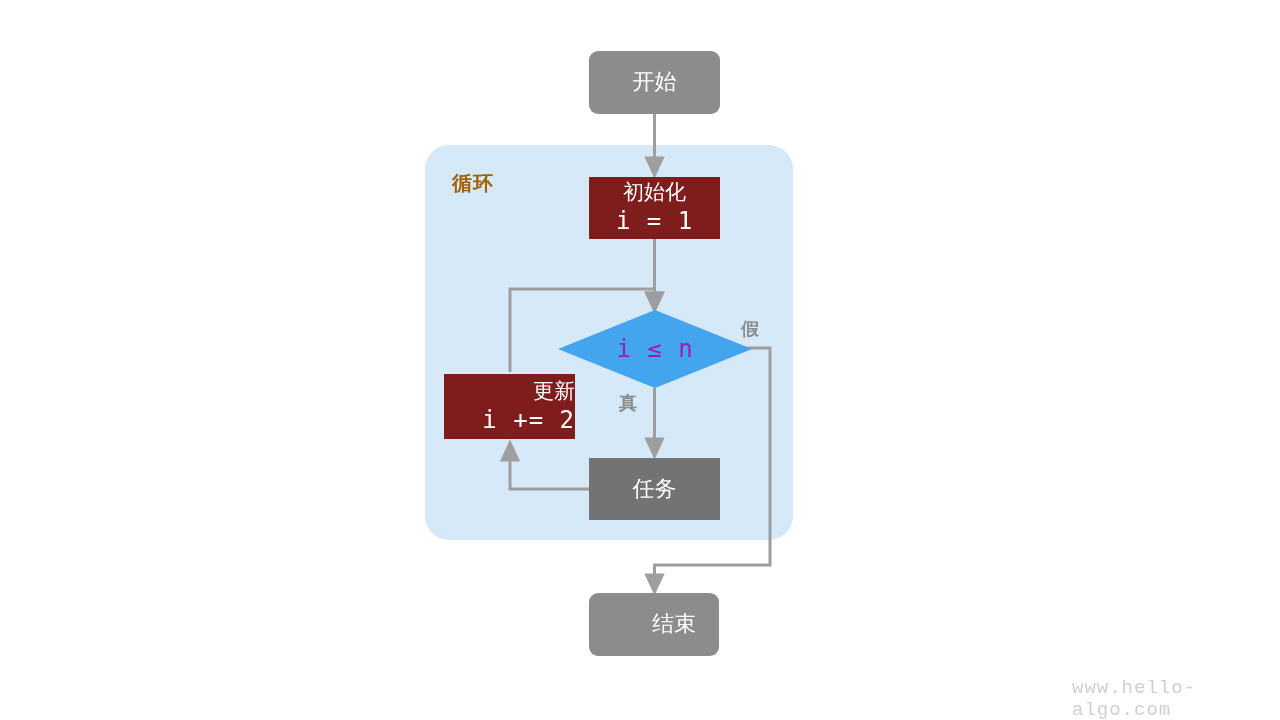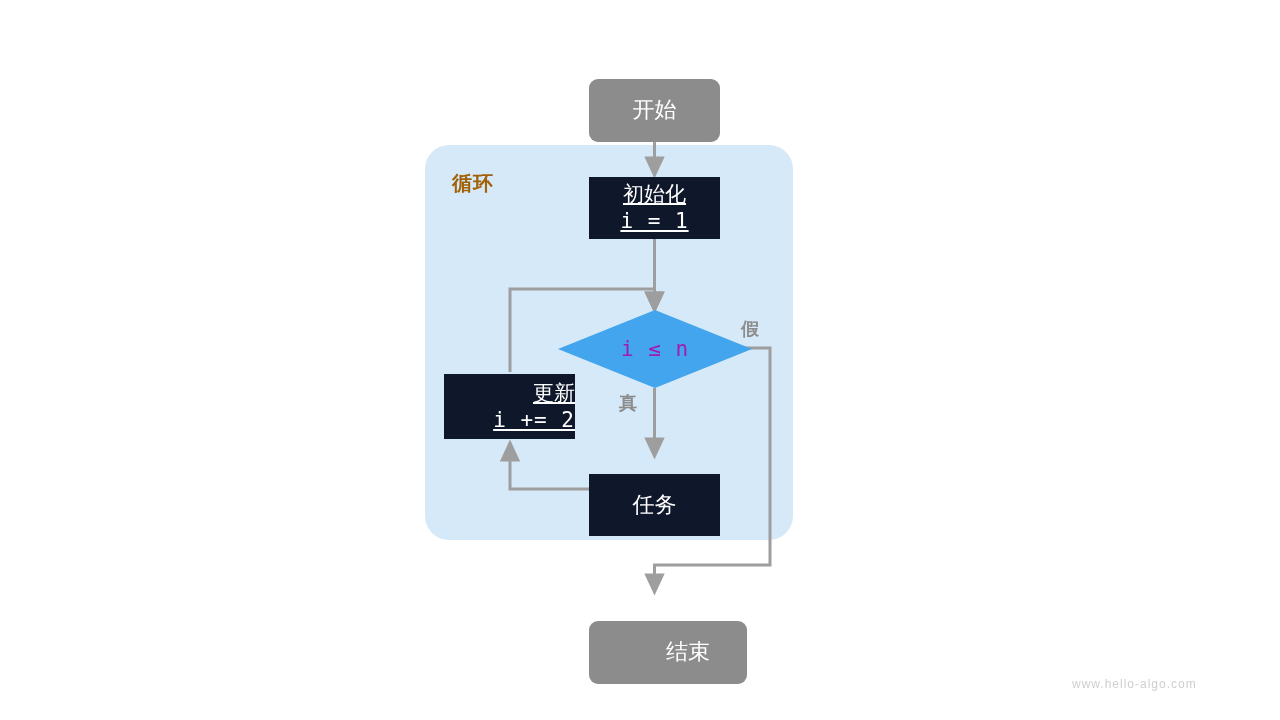--- a/index.html
+++ b/index.html
@@ -29,35 +29,32 @@
     justify-content: center;
     box-sizing: border-box;
     color: #ffffff;
     text-align: center;
     line-height: 1.28;
   }
   .node-terminal {
     background: #8c8c8c;
     border-radius: 9px;
     font-size: 22px;
-    margin-top: 28px;
   }
   .node-process {
-    background: #0f172a;
+    background: #7f1d1d;
     font-size: 21px;
-    text-decoration: underline;
   }
   .node-task {
-    background: #0f172a;
+    background: #737373;
     font-size: 22px;
-    margin-top: 16px;
   }
   .mono {
     font-family: "DejaVu Sans Mono", "Liberation Mono", monospace;
-    font-size: 21px;
+    font-size: 24px;
     letter-spacing: 1px;
   }
   .loop-container {
     position: absolute;
     background: #d6e9f8;
     border-radius: 24px;
   }
   .loop-label {
     position: absolute;
     color: #a16207;
@@ -67,22 +64,22 @@
   }
   .edge-label {
     position: absolute;
     color: #8c8c8c;
     font-weight: bold;
     font-size: 18px;
   }
   .watermark {
     position: absolute;
     color: #cfcfcf;
-    font-family: Liberation Sans, sans-serif;
-    font-size: 12px;
+    font-family: Liberation Mono, monospace;
+    font-size: 19px;
     letter-spacing: 1px;
   }
   .diamond-label {
     position: absolute;
     display: flex;
     align-items: center;
     justify-content: center;
     color: #a21caf;
   }
 </style>
@@ -129,21 +126,21 @@
 
 <div class="node node-process" style="left:444px; top:374px; width:131px; height:65px;align-items:flex-end;">
   <span>更新</span>
   <span class="mono">i += 2</span>
 </div>
 
 <div class="node node-task" style="left:589px; top:458px; width:131px; height:62px;">
   <span>任务</span>
 </div>
 
-<div class="node node-terminal" style="left:589px; top:593px; width:158px; height:63px;padding-left:40px;">
+<div class="node node-terminal" style="left:589px; top:593px; width:130px; height:63px;padding-left:40px;">
   <span>结束</span>
 </div>
 
 <div class="edge-label" style="left:619px; top:391px;">真</div>
 
 <div class="edge-label" style="left:741px; top:317px;">假</div>
 
 <div class="watermark" style="left:1072px; top:677px;">www.hello-algo.com</div>
 
 </body></html>

